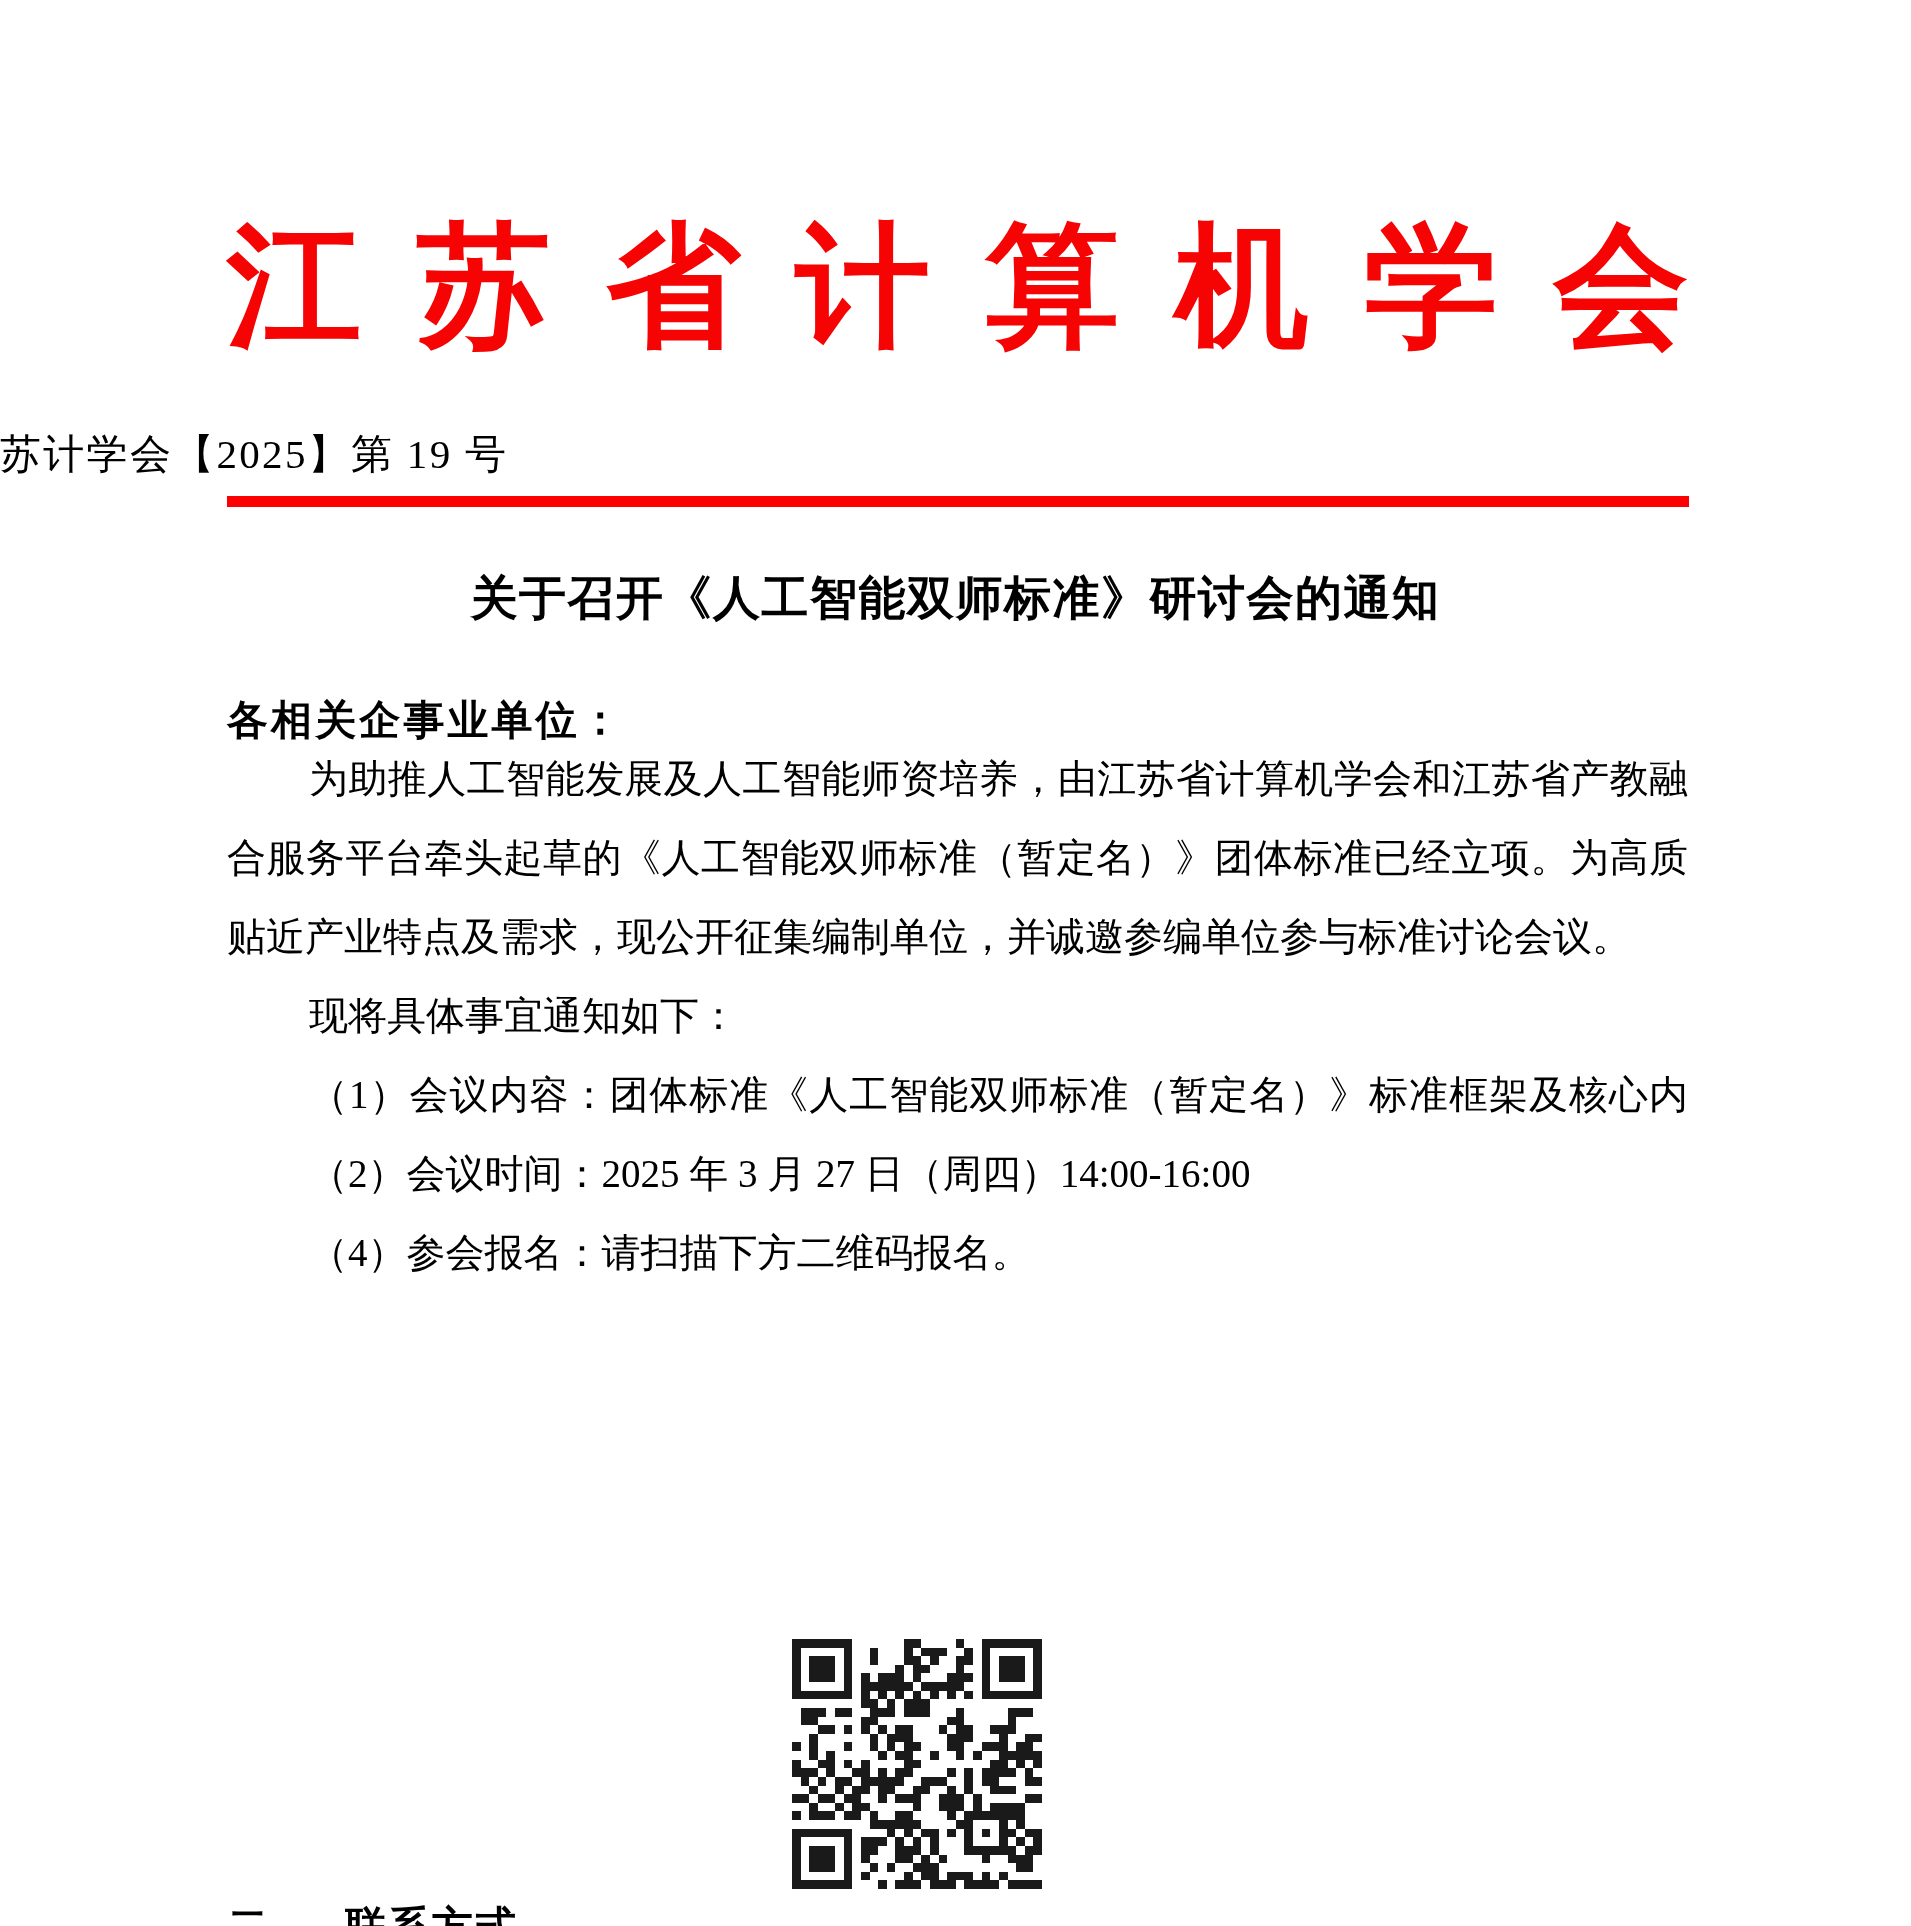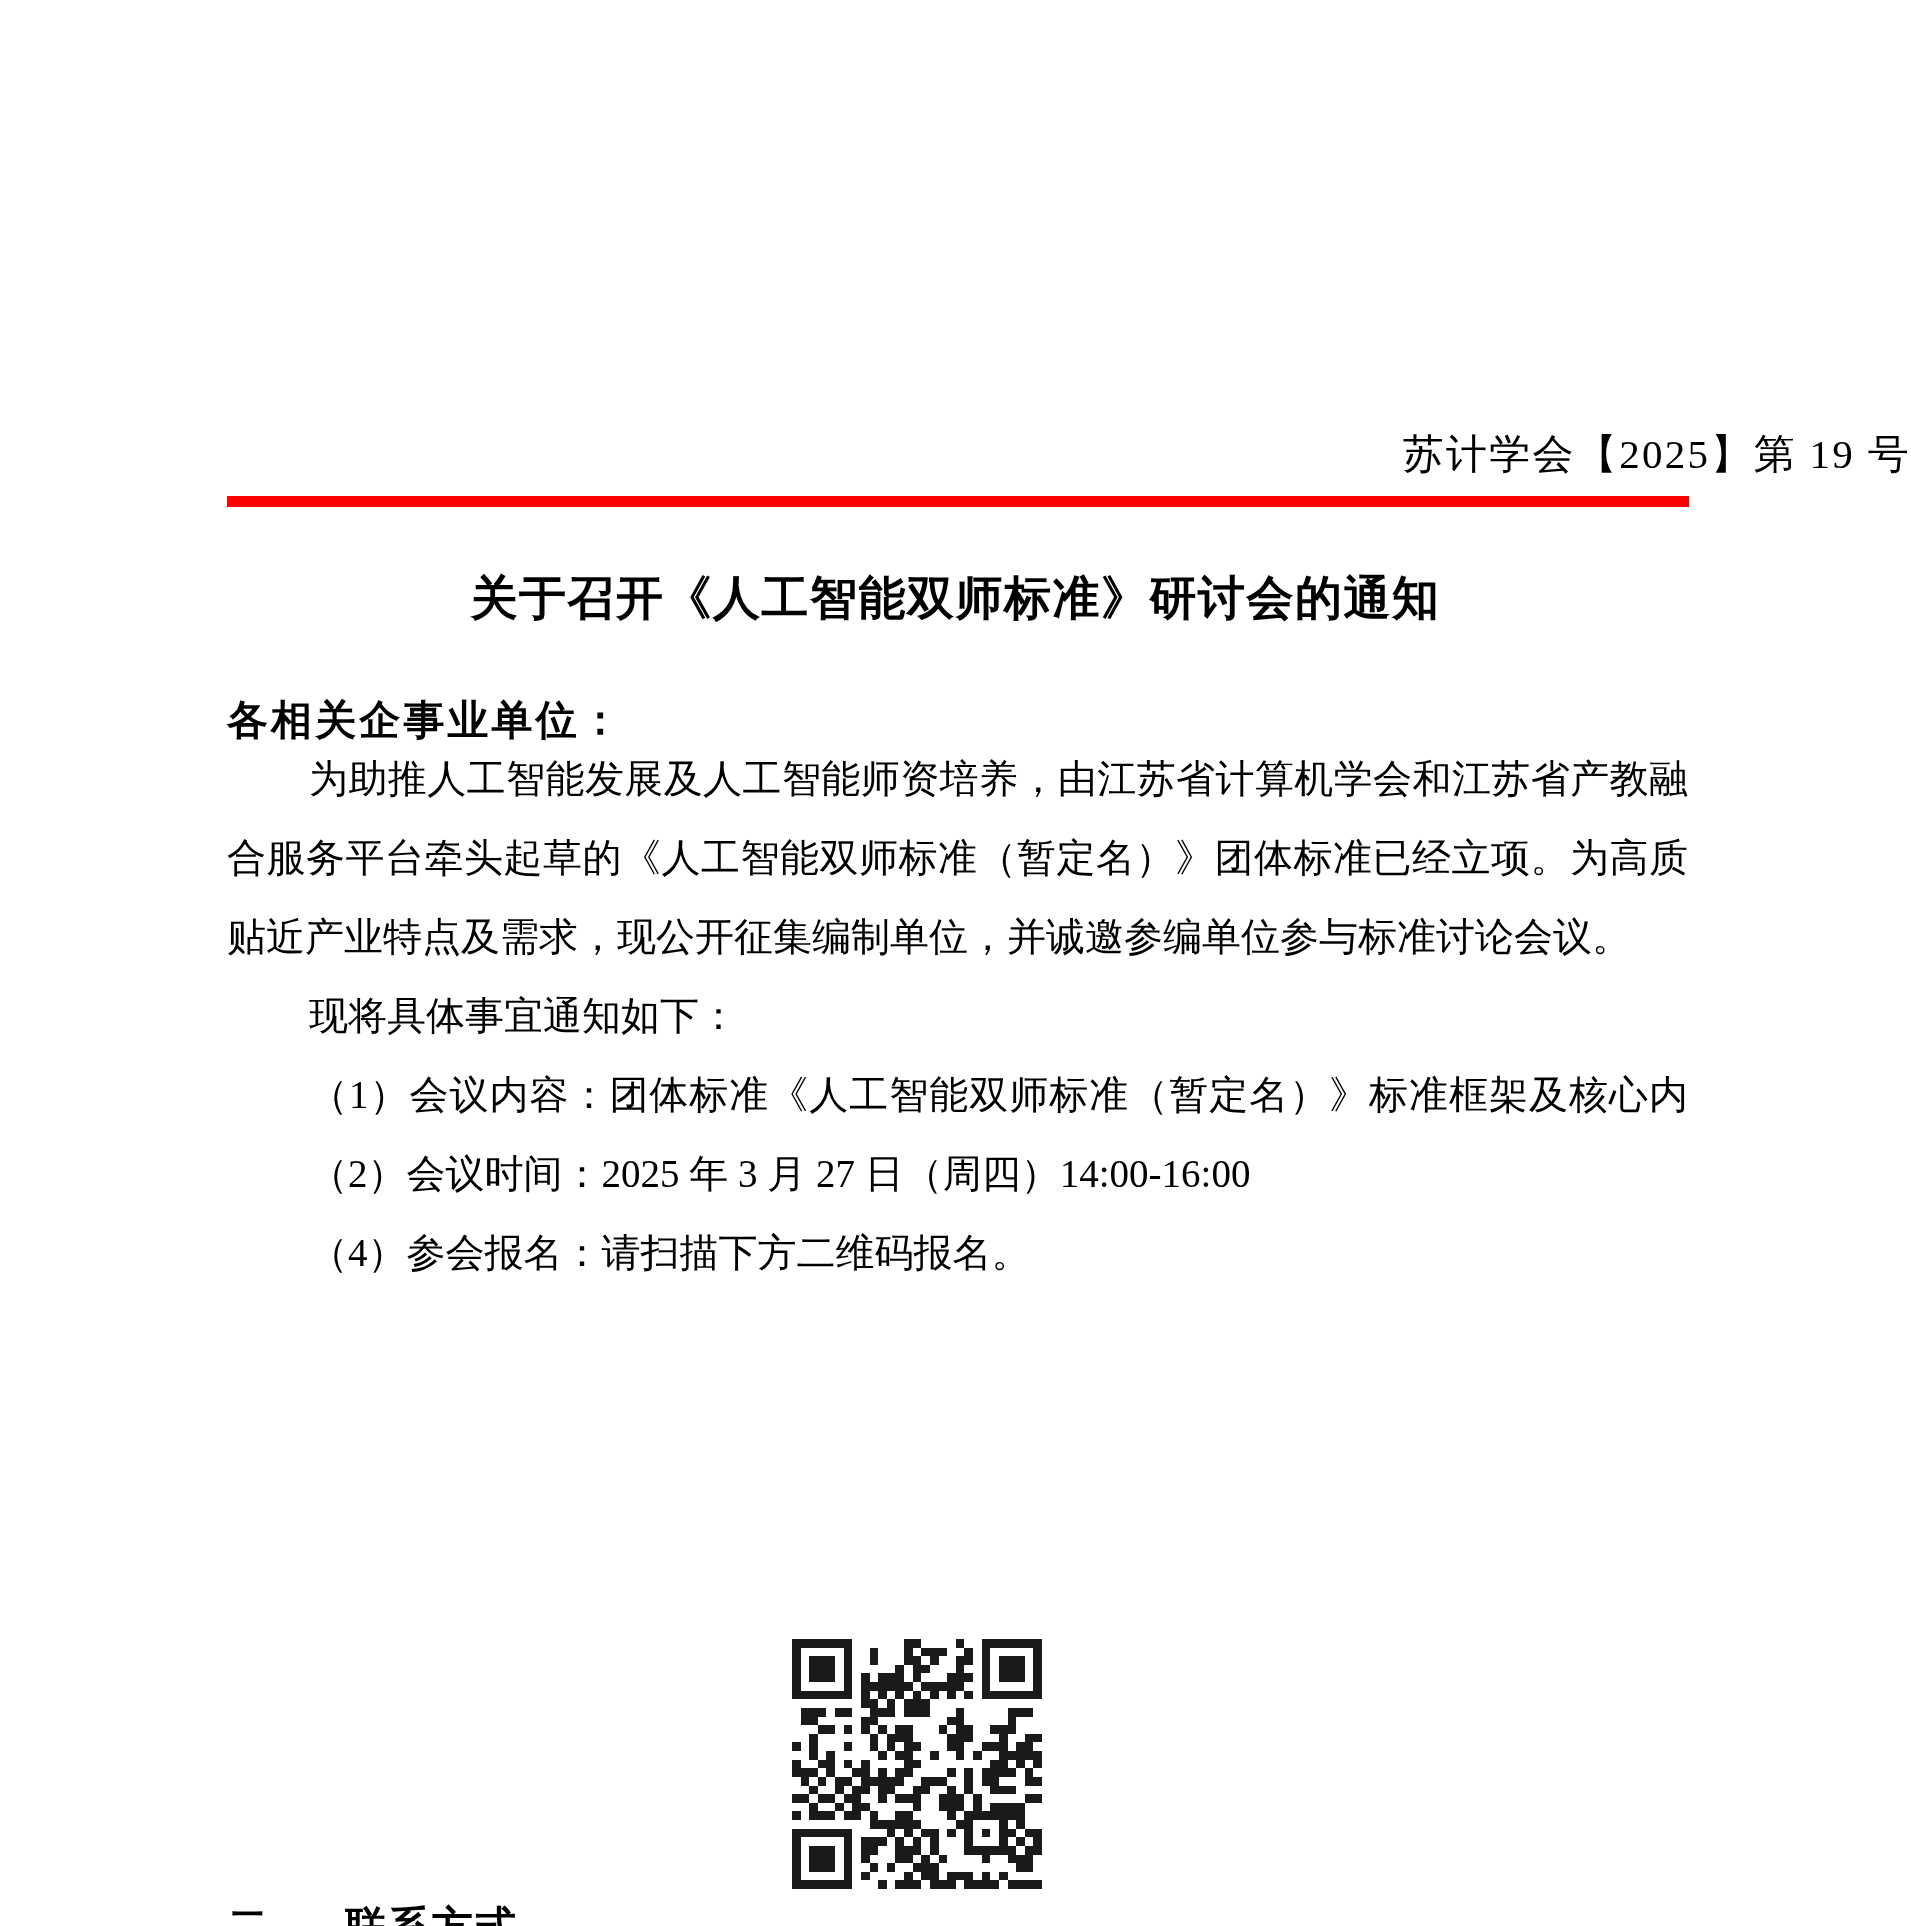--- a/index.html
+++ b/index.html
@@ -19,21 +19,21 @@
   }
   .abs{position:absolute;}
   .org-title{
     left:227px;width:1461px;top:210px;
     font-size:134px;font-weight:bold;color:var(--header-red);
     line-height:1.15;white-space:nowrap;
     text-align:justify;text-align-last:justify;word-break:keep-all;
   }
   .doc-number{
     left:0;width:1911px;top:427px;
-    font-size:41px;text-align:right;letter-spacing:2.3px;
+    font-size:41px;text-align:left;letter-spacing:2.3px;
   }
   .red-rule{
     left:227px;width:1462px;top:496px;height:11.2px;
     background:var(--rule-red);
   }
   .doc-title{
     left:0;width:1911px;top:567px;
     font-size:47px;font-weight:bold;text-align:center;letter-spacing:1.5px;
   }
   .salutation{
@@ -54,20 +54,21 @@
   .contact-heading{
     left:227px;top:1899px;
     font-size:41px;font-weight:bold;word-spacing:19px;letter-spacing:2.3px;white-space:pre;
   }
 </style>
 </head>
 <body>
 
 <div class="page">
 
+  <div class="abs org-title">江苏省计算机学会</div>
 
   <div class="abs doc-number">苏计学会【2025】第 19 号</div>
 
   <div class="abs red-rule"></div>
 
   <div class="abs doc-title">关于召开《人工智能双师标准》研讨会的通知</div>
 
   <div class="abs salutation">各相关企事业单位：</div>
 
   <div class="abs body-block">

